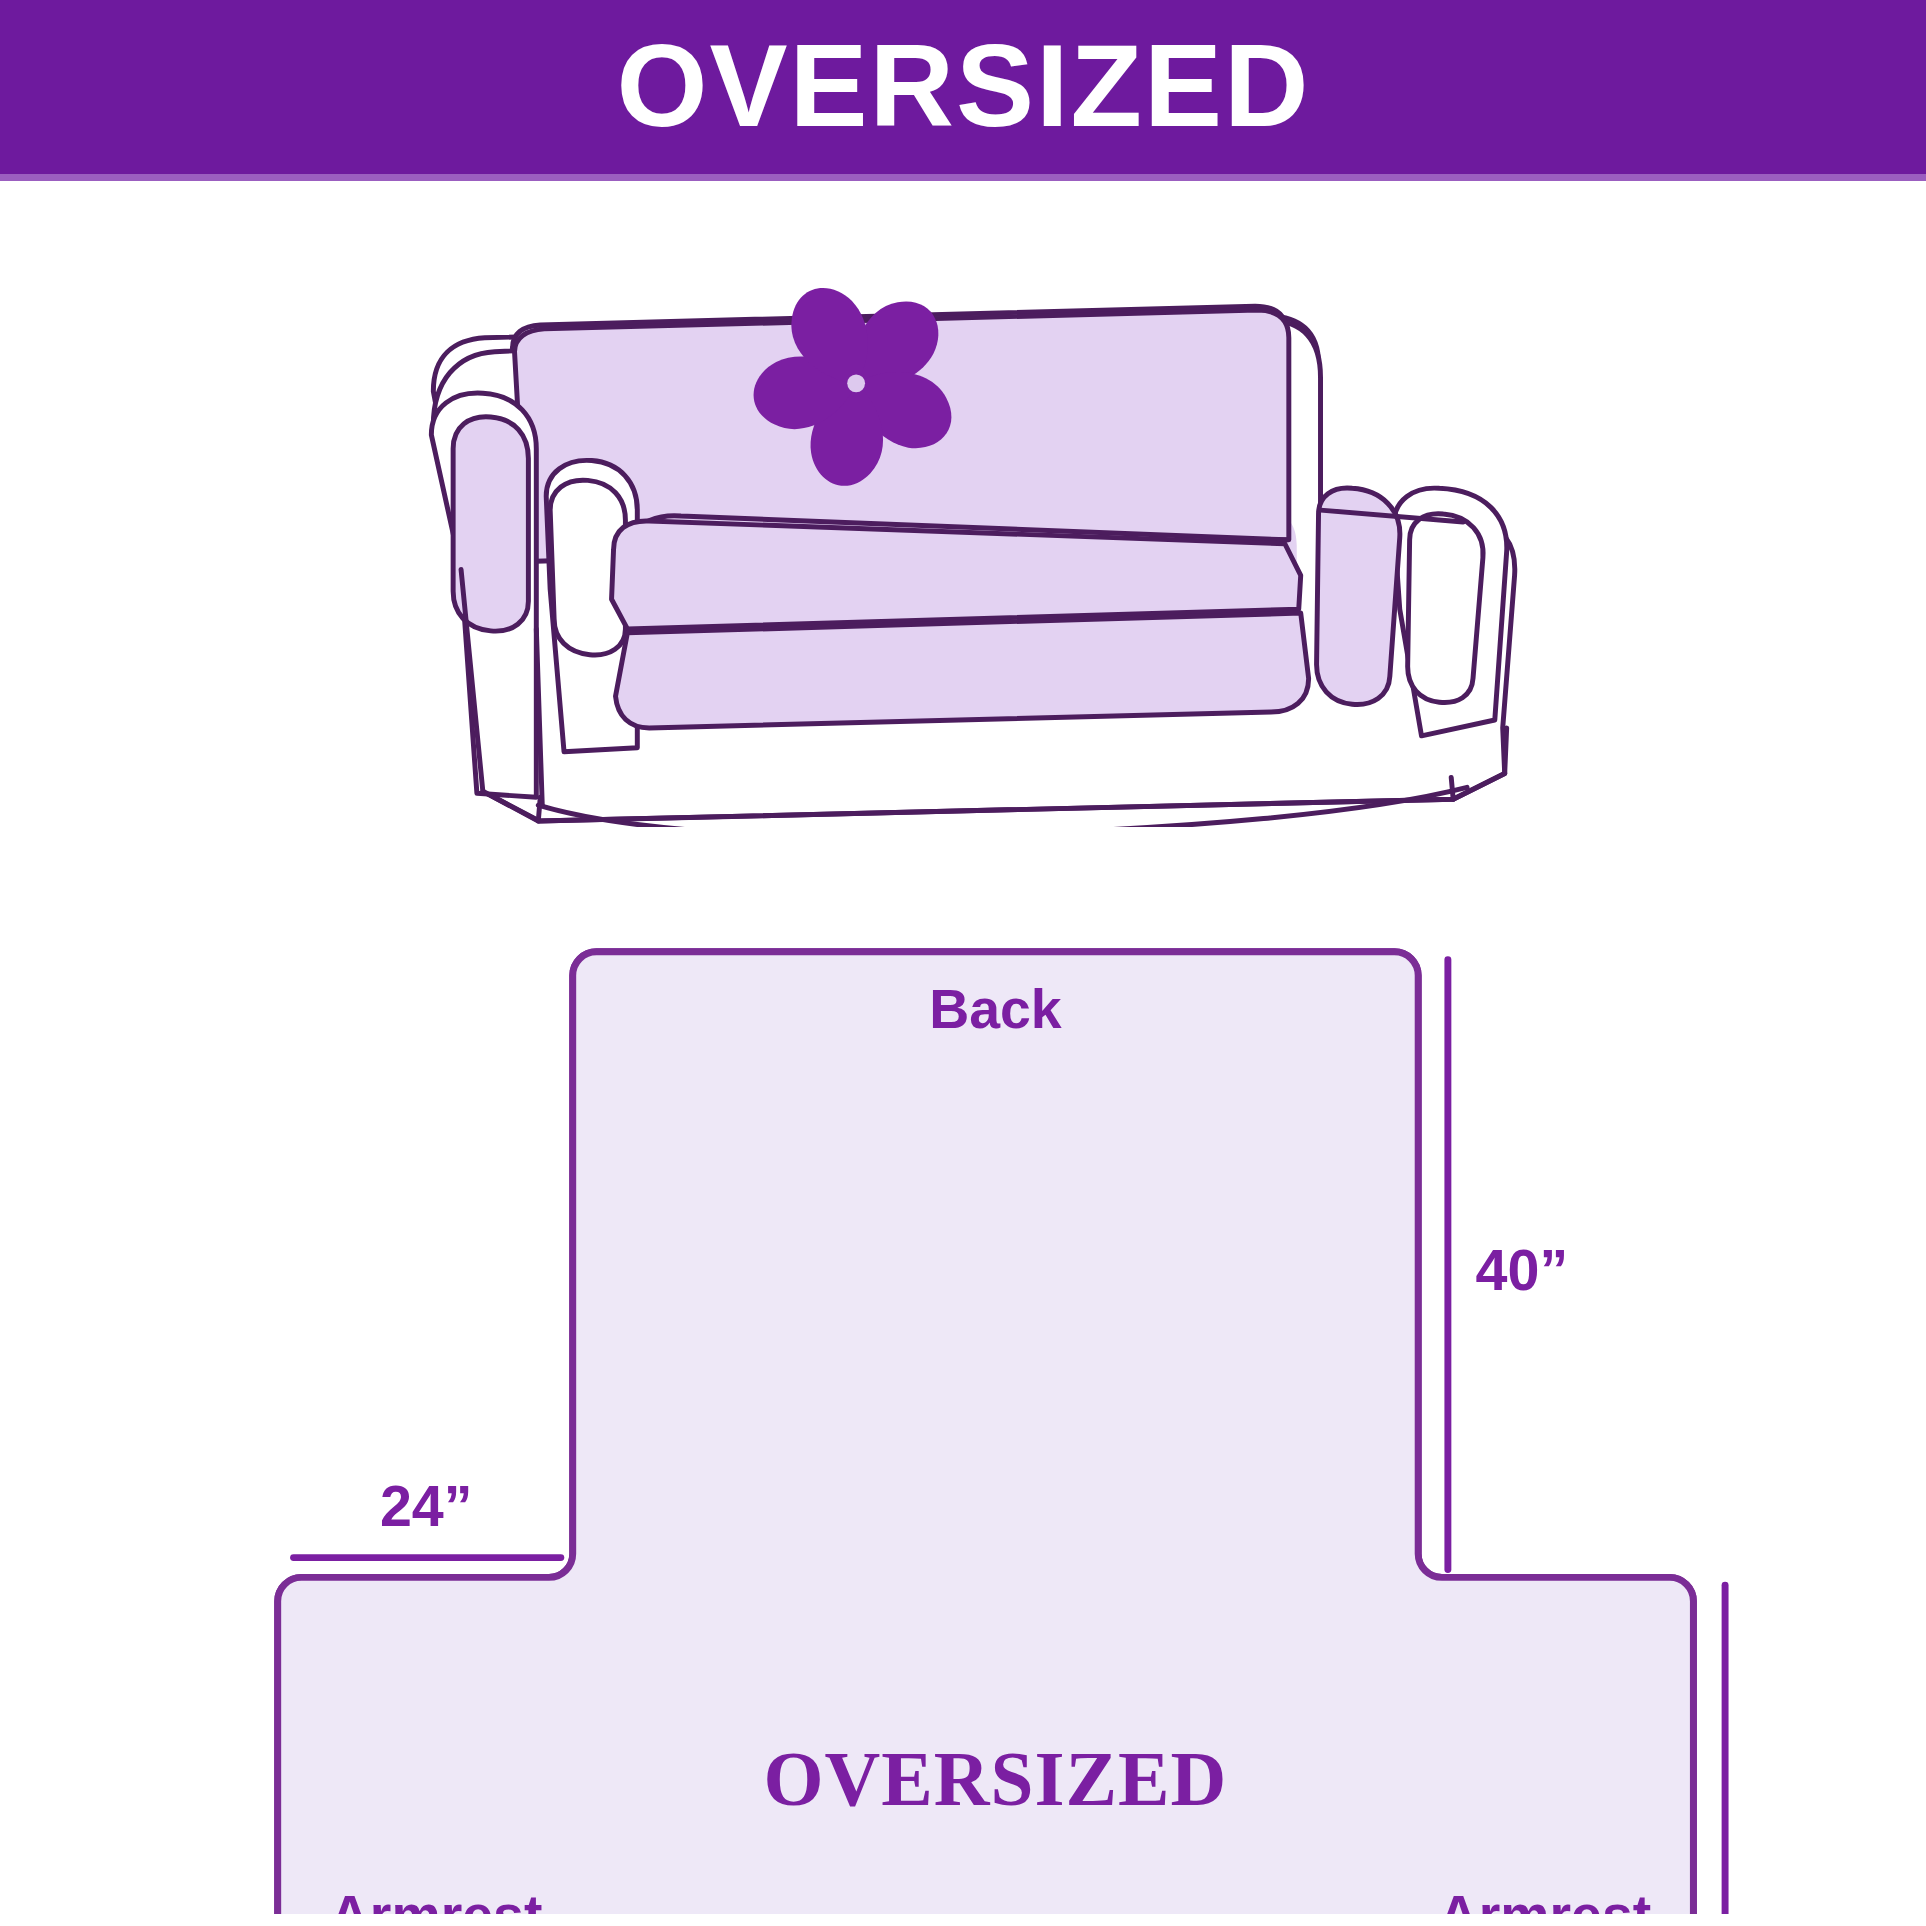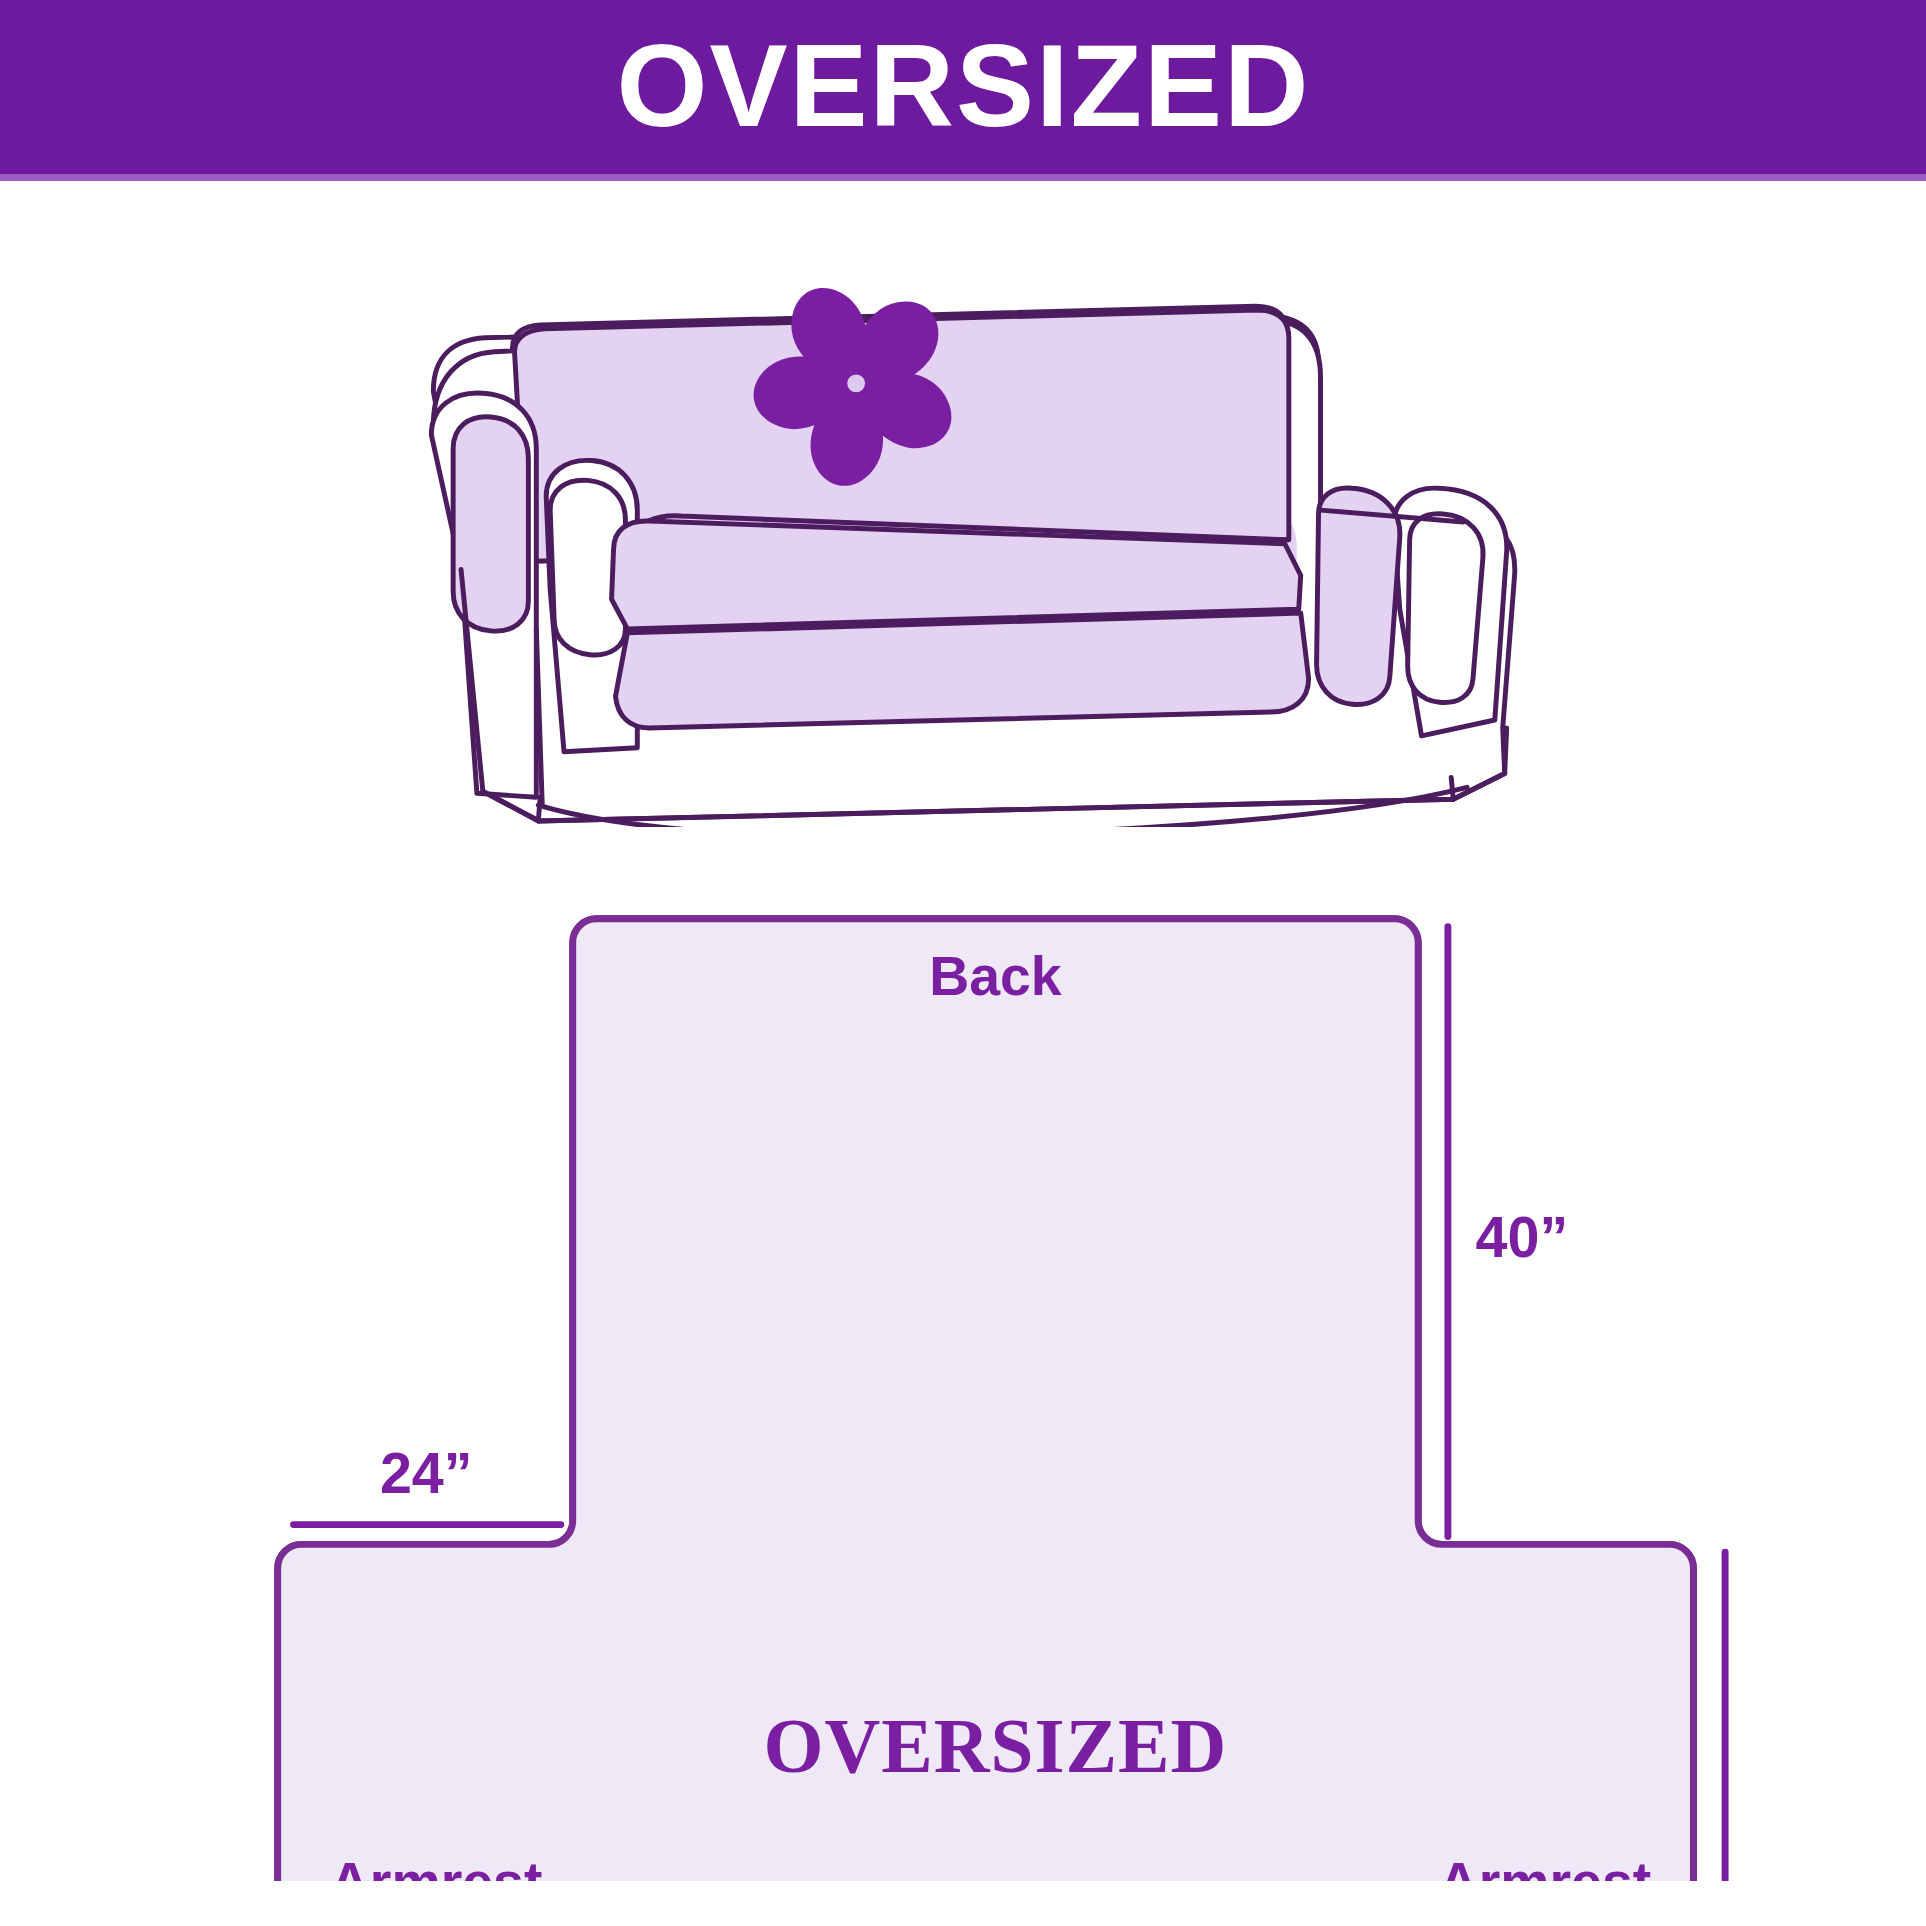--- a/index.html
+++ b/index.html
@@ -29,21 +29,21 @@
     line-height:1;
     margin-top:-4px;
   }
   
   #sofa-illustration{
     position:absolute;left:366px;top:213px;width:1208px;height:614px;
   }
   #sofa-illustration svg{display:block;width:100%;height:100%;}
   
   #slipcover-diagram{
-    position:absolute;left:248px;top:891px;width:1485px;height:990px;
+    position:absolute;left:248px;top:924px;width:1485px;height:990px;
   }
   #slipcover-diagram svg{display:block;width:100%;height:100%;}
   .dim-label{
     fill:#7b1fa2;
     font-family:"Liberation Sans", sans-serif;
     font-weight:bold;
     font-size:58px;
   }
   .part-label{
     fill:#7b1fa2;

